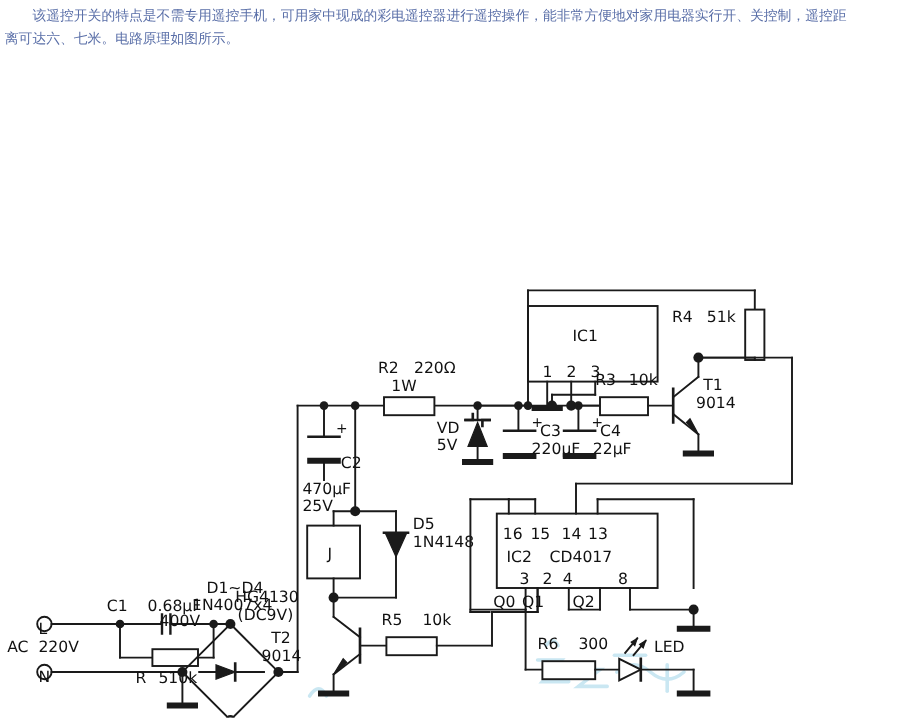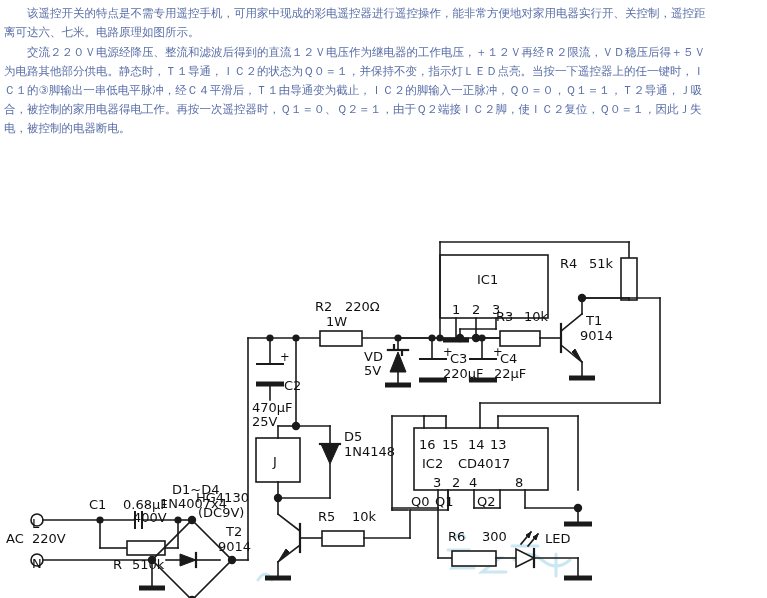--- a/index.html
+++ b/index.html
@@ -32,21 +32,20 @@
     width:767px;height:370px;
   }
   #schematic svg{display:block;}
   .wm{opacity:.55;}
 </style>
 </head>
 <body>
 
 <div id="article">
   <p>该遥控开关的特点是不需专用遥控手机，可用家中现成的彩电遥控器进行遥控操作，能非常方便地对家用电器实行开、关控制，遥控距离可达六、七米。电路原理如图所示。</p>
-  <p>交流２２０Ｖ电源经降压、整流和滤波后得到的直流１２Ｖ电压作为继电器的工作电压，＋１２Ｖ再经Ｒ２限流，ＶＤ稳压后得＋５Ｖ为电路其他部分供电。静态时，Ｔ１导通，ＩＣ２的状态为Ｑ０＝１，并保持不变，指示灯ＬＥＤ点亮。当按一下遥控器上的任一键时，ＩＣ１的③脚输出一串低电平脉冲，经Ｃ４平滑后，Ｔ１由导通变为截止，ＩＣ２的脚输入一正脉冲，Ｑ０＝０，Ｑ１＝１，Ｔ２导通，Ｊ吸合，被控制的家用电器得电工作。再按一次遥控器时，Ｑ１＝０、Ｑ２＝１，由于Ｑ２端接ＩＣ２脚，使ＩＣ２复位，Ｑ０＝１，因此Ｊ失电，被控制的电器断电。</p>
 </div>
 
 <div id="schematic">
 <svg width="767" height="370" viewBox="0 0 767 370" xmlns="http://www.w3.org/2000/svg">
   <defs>
     <style>
       .w{stroke:#1a1a1a;stroke-width:1.6;fill:none;stroke-linecap:square;}
       .wt{stroke:#1a1a1a;stroke-width:2.2;fill:none;stroke-linecap:square;}
       .bx{stroke:#1a1a1a;stroke-width:1.6;fill:#ffffff;}
       .gnd{stroke:#1a1a1a;stroke-width:5;stroke-linecap:butt;}

